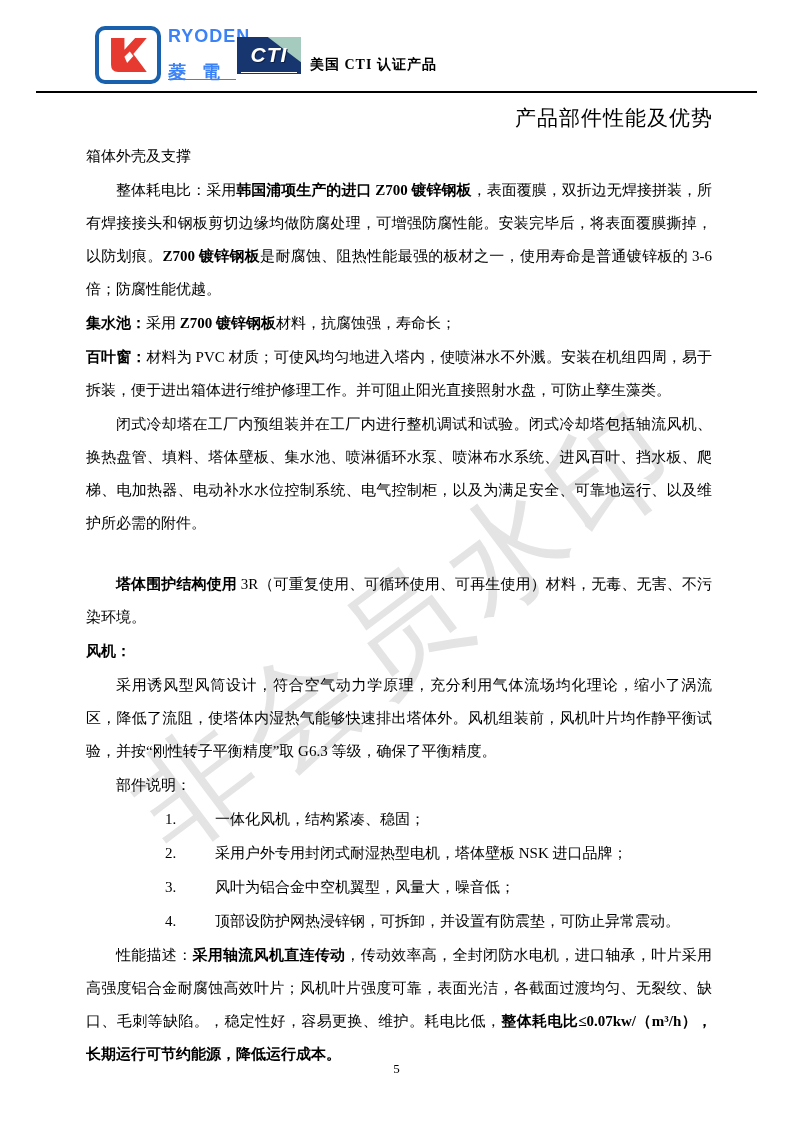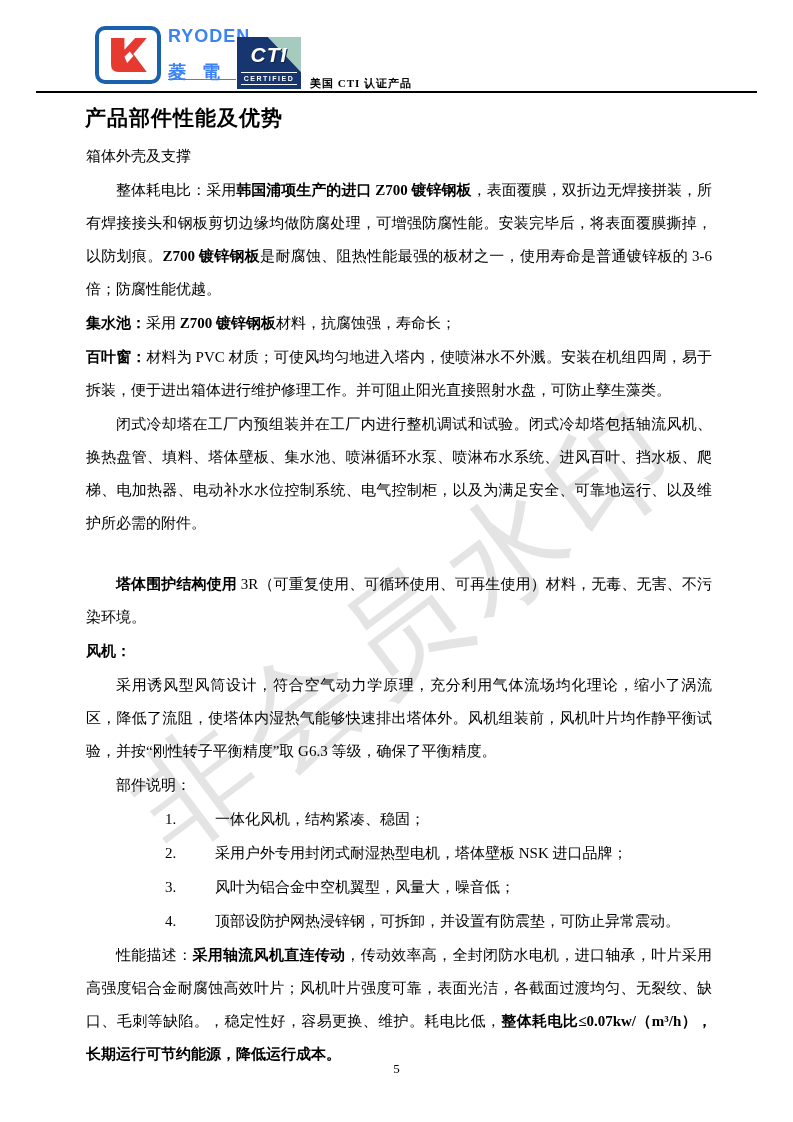--- a/index.html
+++ b/index.html
@@ -10,40 +10,40 @@
   .hdr{position:absolute;left:0;top:0;width:100%;height:94px;}
   .hdr-rule{position:absolute;left:36px;right:36px;top:91px;height:2px;background:#000;}
 
   .ryoden{position:absolute;left:95px;top:26px;display:flex;align-items:flex-start;}
   .ryoden-mark{width:66px;height:58px;border:4px solid #1961ac;border-radius:10px;
                box-sizing:border-box;display:flex;align-items:center;justify-content:center;background:#fff;}
   .ryoden-txt{margin-left:7px;font-family:"Liberation Sans","DejaVu Sans",sans-serif;color:#3b82f6;}
   .ryoden-en{display:block;font-size:18px;font-weight:bold;letter-spacing:1px;line-height:20px;}
   .ryoden-cn{display:block;font-size:18px;font-weight:bold;letter-spacing:16px;line-height:36px;margin-top:8px;white-space:nowrap;text-decoration:underline;}
 
-  .cti-logo{position:absolute;left:237px;top:37px;width:64px;height:52px;background:#17356e;overflow:hidden;
+  .cti-logo{position:absolute;left:237px;top:37px;width:64px;height:37px;background:#17356e;overflow:hidden;
             font-family:"Liberation Sans","DejaVu Sans",sans-serif;text-align:center;}
   .cti-teal{position:absolute;right:0;top:0;width:100%;height:100%;background:#a5cabe;
             clip-path:polygon(48% 0,100% 0,100% 68%);}
   .cti-word{position:relative;color:#fff;font-weight:bold;font-style:italic;font-size:21px;line-height:30px;
             text-shadow:1px 1px 0 #0d2147;letter-spacing:1px;margin-top:3px;}
   .cti-sub{position:relative;display:block;color:#fff;font-size:7px;font-weight:bold;letter-spacing:1.5px;
            line-height:9px;border-top:1px solid #fff;border-bottom:1px solid #fff;margin:2px 4px 0 4px;padding:1px 0;}
 
-  .cert{position:absolute;left:310px;top:76px;font-size:11px;font-weight:bold;
+  .cert{position:absolute;left:310px;top:56px;font-size:14px;font-weight:bold;
         font-family:"Liberation Serif","DejaVu Serif",serif;letter-spacing:1px;white-space:nowrap;}
 
   
   .watermark{position:absolute;left:408px;top:628px;transform:translate(-50%,-50%) rotate(-37deg);
              font-size:118px;letter-spacing:12px;color:#e4e4e4;white-space:nowrap;z-index:0;
              font-family:"Liberation Sans","DejaVu Sans",sans-serif;user-select:none;}
 
   
   .main{position:absolute;left:85px;top:104px;width:628px;z-index:1;}
-  .doc-title{font-size:21px;font-weight:bold;line-height:28px;margin:0 0 8px 0;letter-spacing:1px;}
+  .doc-title{font-size:21px;font-weight:normal;line-height:28px;margin:0 0 8px 0;letter-spacing:1px;text-align:right;}
   .para{margin:1px;font-size:15px;line-height:33px;text-align:justify;}
   .para.indent{text-indent:2em;}
   .para b{font-weight:bold;}
   .spacer{height:26px;}
   .numlist{font-size:15px;line-height:33px;}
   .li{position:relative;padding-left:130px;margin:1px 0;}
   .li .num{position:absolute;left:80px;}
 
   
   .ftr{position:absolute;left:0;right:0;top:1060px;text-align:center;font-size:13px;line-height:18px;z-index:1;}

